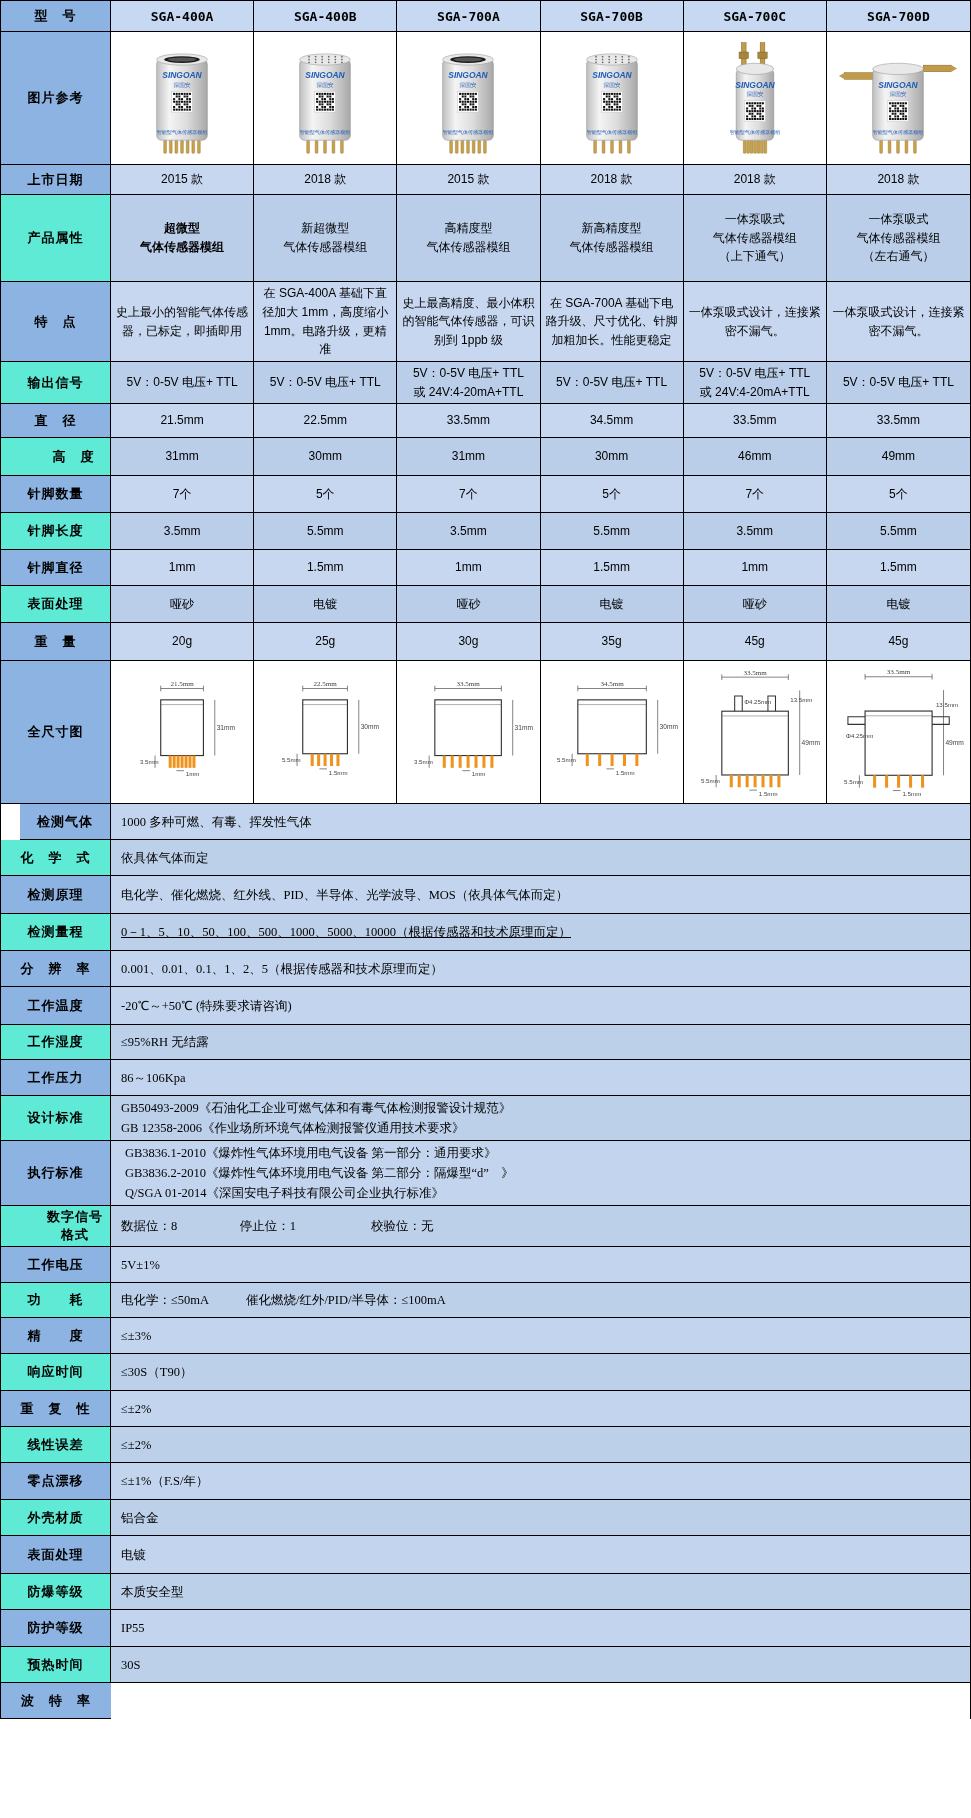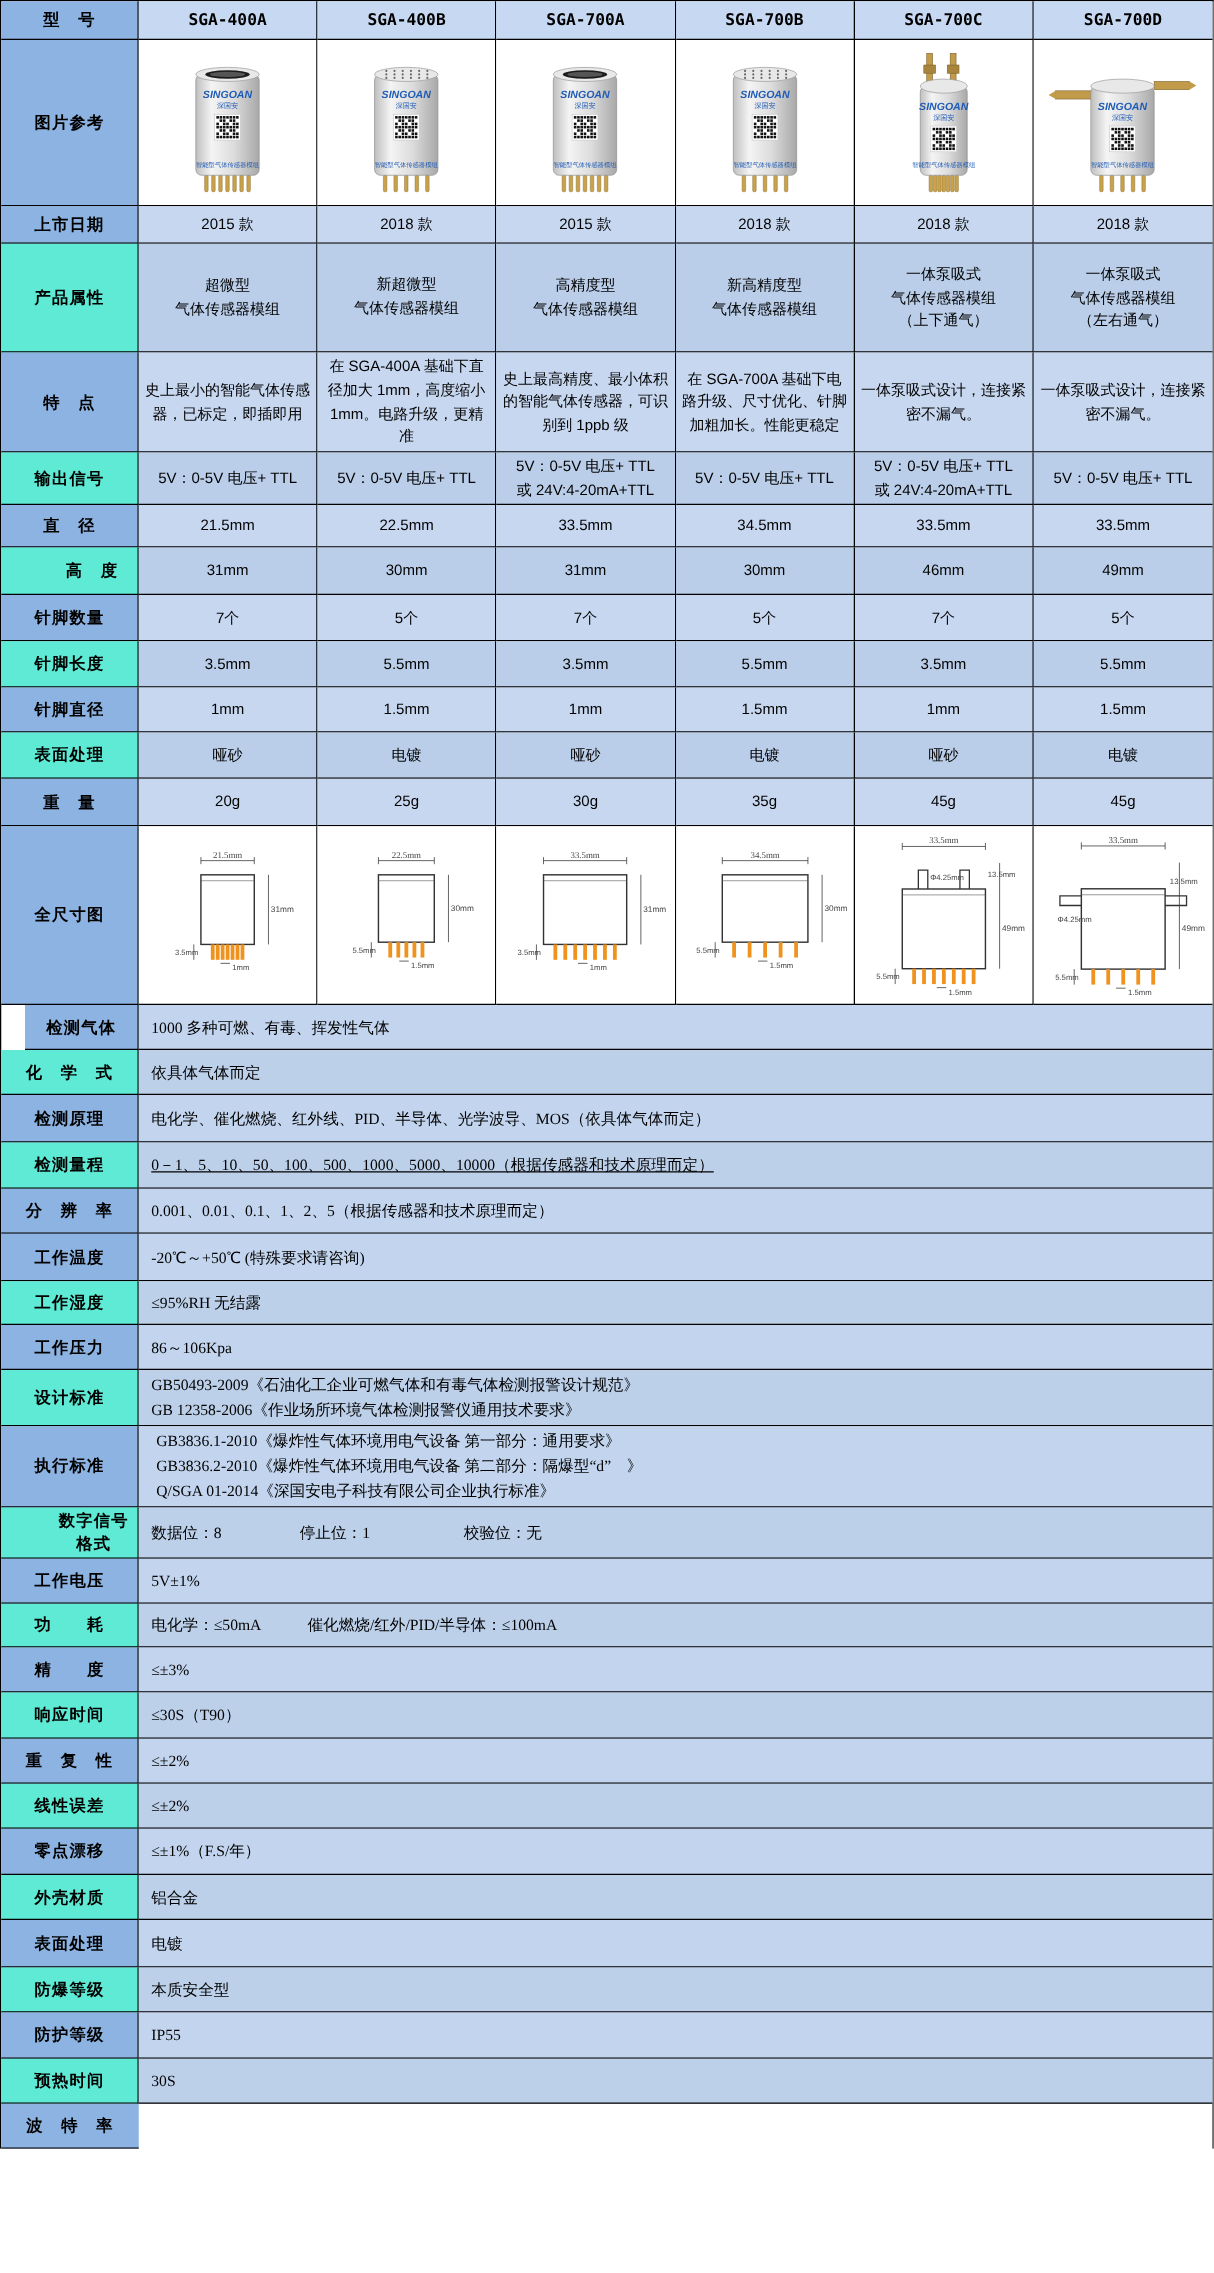--- a/index.html
+++ b/index.html
@@ -467,23 +467,23 @@
       <div class="cell label" style="min-height: 30px;">上市日期</div>
       <div class="cell val" style="min-height: 30px;">2015 款</div>
       <div class="cell val" style="min-height: 30px;">2018 款</div>
       <div class="cell val" style="min-height: 30px;">2015 款</div>
       <div class="cell val" style="min-height: 30px;">2018 款</div>
       <div class="cell val" style="min-height: 30px;">2018 款</div>
       <div class="cell val" style="min-height: 30px;">2018 款</div>
     </div>
     <div class="row dark">
       <div class="cell label alt" style="min-height: 87px;">产品属性</div>
-      <div class="cell val" style="min-height: 87px;">超微型
+      <div class="cell val" style="min-height: 87px; font-weight: bold;">超微型
 气体传感器模组</div>
-      <div class="cell val" style="min-height: 87px; font-family: Liberation Mono, monospace;">新超微型
+      <div class="cell val" style="min-height: 87px;">新超微型
 气体传感器模组</div>
       <div class="cell val" style="min-height: 87px;">高精度型
 气体传感器模组</div>
       <div class="cell val" style="min-height: 87px;">新高精度型
 气体传感器模组</div>
       <div class="cell val" style="min-height: 87px;">一体泵吸式
 气体传感器模组
 （上下通气）</div>
       <div class="cell val" style="min-height: 87px;">一体泵吸式
 气体传感器模组

